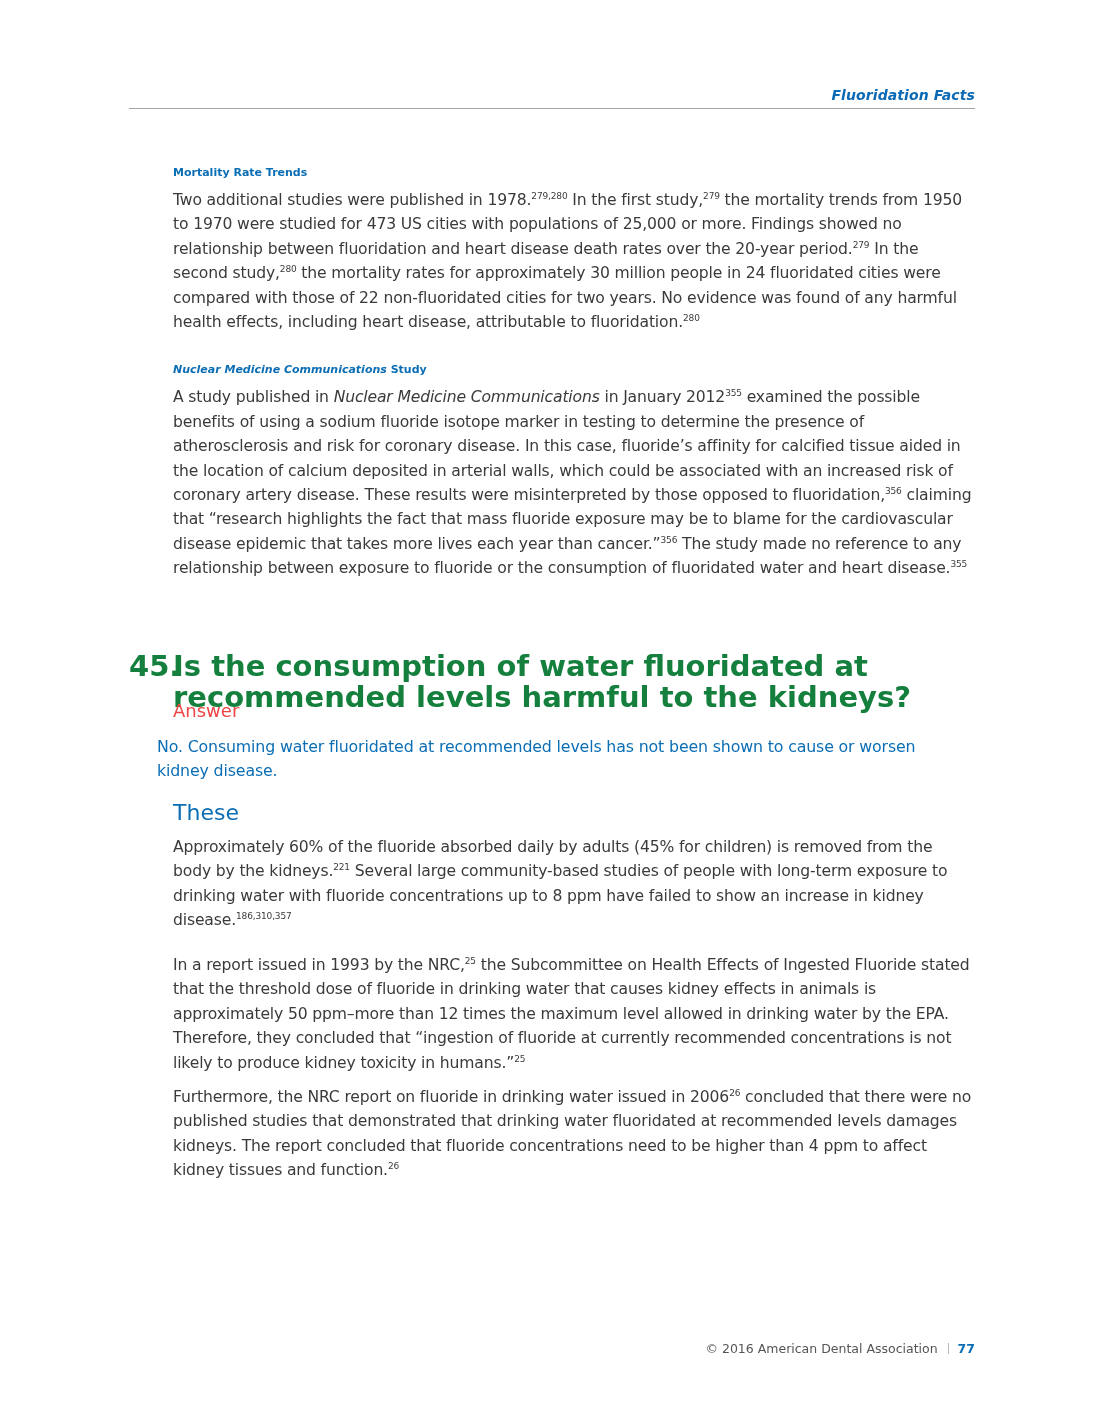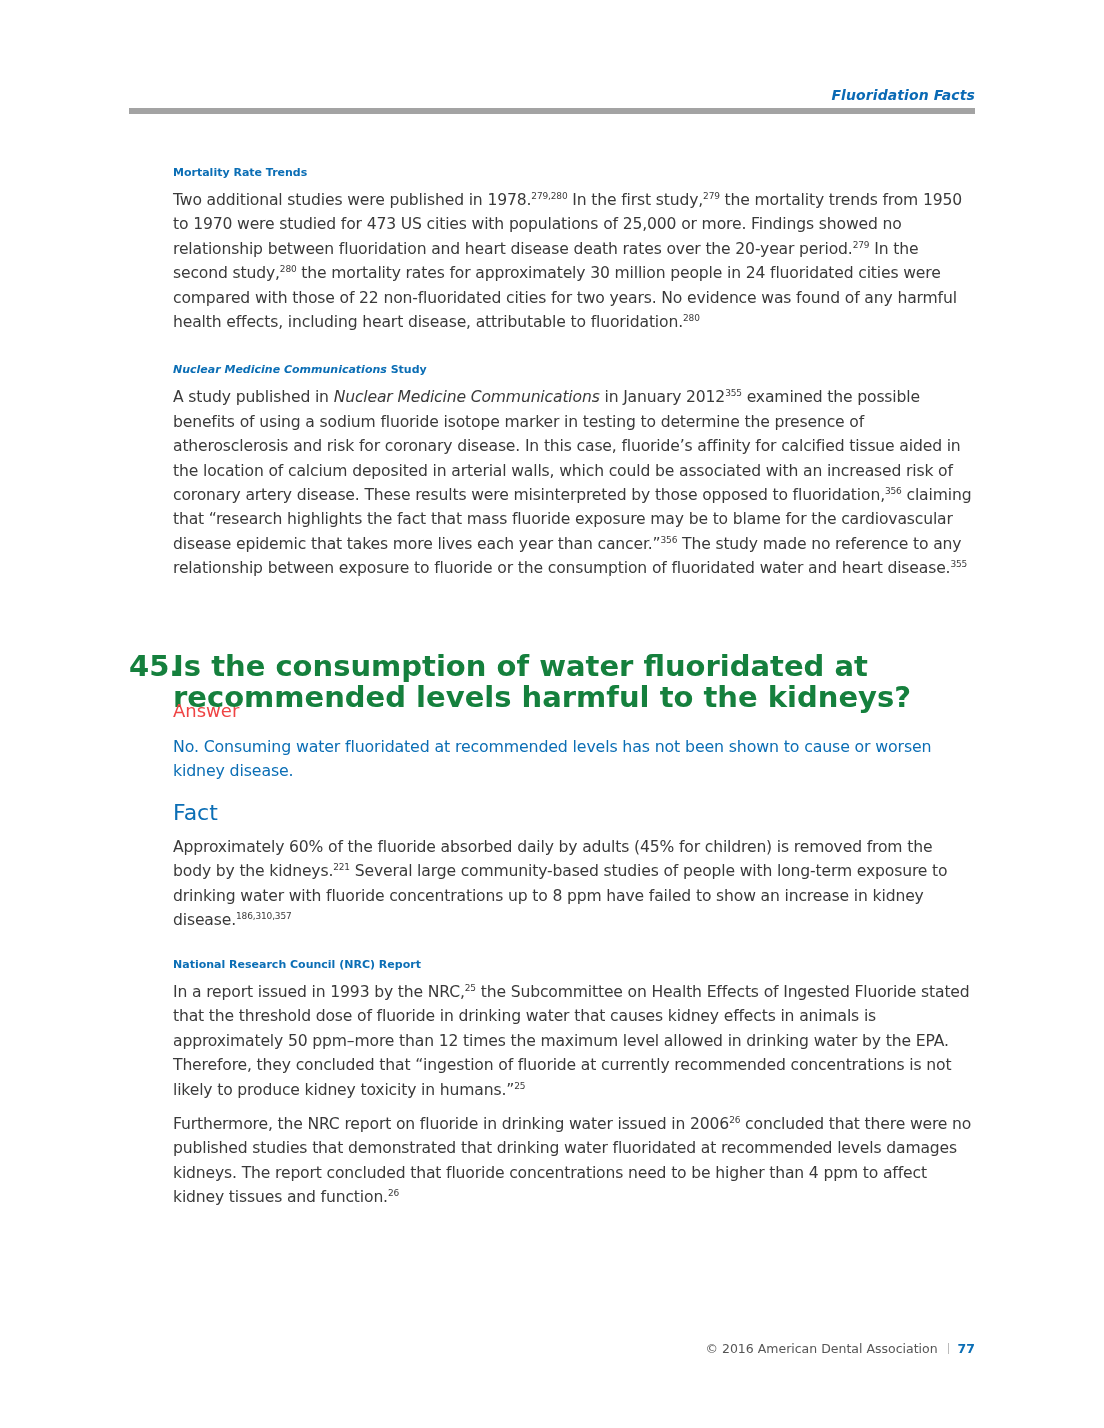--- a/index.html
+++ b/index.html
@@ -1,34 +1,34 @@
 <!DOCTYPE html>
 <html><head>
 <meta charset="utf-8">
 <style>
   html, body { margin: 0; padding: 0; background: #ffffff; }
   body { width: 1104px; height: 1428px; position: relative; overflow: hidden;
          font-family: "DejaVu Sans", sans-serif; color: #3a3a3a; }
   .header { position: absolute; left: 129px; top: 86px; width: 846px; height: 22px;
-            border-bottom: 6px solid #a3a3a3; }
+            border-bottom: 1px solid #a3a3a3; }
   .header-title { position: absolute; right: 0; top: 1px; font-size: 14px; font-weight: bold;
                   font-style: italic; color: #0a6ab5; letter-spacing: 0.1px; }
   .content { position: absolute; left: 173px; top: 161px; width: 800px; }
   .subhead { font-size: 11px; font-weight: bold; color: #0b6eb5; margin: 0 0 3px 0; line-height: 24px; }
   .subhead .ital { font-style: italic; }
   p.body { margin: 0; font-size: 15.6px; line-height: 24.4px; color: #3a3a3a; letter-spacing: -0.15px; }
   sup { font-size: 9px; line-height: 0; vertical-align: 0.7em; text-align: center; }
   .block1 { margin-bottom: 24px; }
   .block2 { }
   .q { position: absolute; left: 129px; top: 627px; width: 800px; font-size: 29px; font-weight: bold;
        color: #15803d; line-height: 31px; }
   .q .num { position: absolute; left: 0; top: 0; }
   .q .text { margin-left: 44px; display: block; }
   .answer-head { position: absolute; left: 173px; top: 700px; font-size: 18px; color: #ef4444; }
-  .answer-text { position: absolute; left: 173px; top: 735px; width: 760px; font-size: 15.8px;
+  .answer-text { position: absolute; left: 157px; top: 735px; width: 760px; font-size: 15.8px;
                  line-height: 24.4px; color: #0b6eb5; letter-spacing: -0.15px; }
   .fact-head { position: absolute; left: 173px; top: 800px; font-size: 22px; color: #0b6eb5; }
   .fact-text { position: absolute; left: 173px; top: 835px; width: 800px; }
   .nrc { position: absolute; left: 173px; top: 953px; width: 800px; }
   .nrc p.body + p.body { margin-top: 10px; }
   .footer { position: absolute; right: 129px; top: 1341px; font-size: 12.5px; color: #555; }
   .footer .sep { display: inline-block; width: 1px; height: 11px; background: #bbb; margin: 0 9px -1px 10px; }
   .footer .page { color: #0b6eb5; font-weight: bold; }
 </style>
 </head>
@@ -51,26 +51,25 @@
 </div>
 
 <h2 class="q">
   <span class="num">45.</span>
   <span class="text">Is the consumption of water fluoridated at recommended levels harmful to the kidneys?</span>
 </h2>
 
 <div class="answer-head">Answer</div>
 <div class="answer-text">No. Consuming water fluoridated at recommended levels has not been shown to cause or worsen kidney disease.</div>
 
-<div class="fact-head">Fact</div>
+<div class="fact-head">These</div>
 <div class="fact-text">
   <p class="body"><span>Approximately 60% of the fluoride absorbed daily by adults (45% for children) is removed from the body by the kidneys.</span><sup>221</sup><span> Several large community-based studies of people with long-term exposure to drinking water with fluoride concentrations up to 8 ppm have failed to show an increase in kidney disease.</span><sup>186,310,357</sup></p>
 </div>
 
 <div class="nrc">
-  <h3 class="subhead">National Research Council (NRC) Report</h3>
   <p class="body"><span>In a report issued in 1993 by the NRC,</span><sup>25</sup><span> the Subcommittee on Health Effects of Ingested Fluoride stated that the threshold dose of fluoride in drinking water that causes kidney effects in animals is approximately 50 ppm–more than 12 times the maximum level allowed in drinking water by the EPA. Therefore, they concluded that “ingestion of fluoride at currently recommended concentrations is not likely to produce kidney toxicity in humans.”</span><sup>25</sup></p>
   <p class="body"><span>Furthermore, the NRC report on fluoride in drinking water issued in 2006</span><sup>26</sup><span> concluded that there were no published studies that demonstrated that drinking water fluoridated at recommended levels damages kidneys. The report concluded that fluoride concentrations need to be higher than 4 ppm to affect kidney tissues and function.</span><sup>26</sup></p>
 </div>
 
 <div class="footer">
   <span>© 2016 American Dental Association</span><span class="sep"></span><span class="page">77</span>
 </div>
 
 </body></html>

